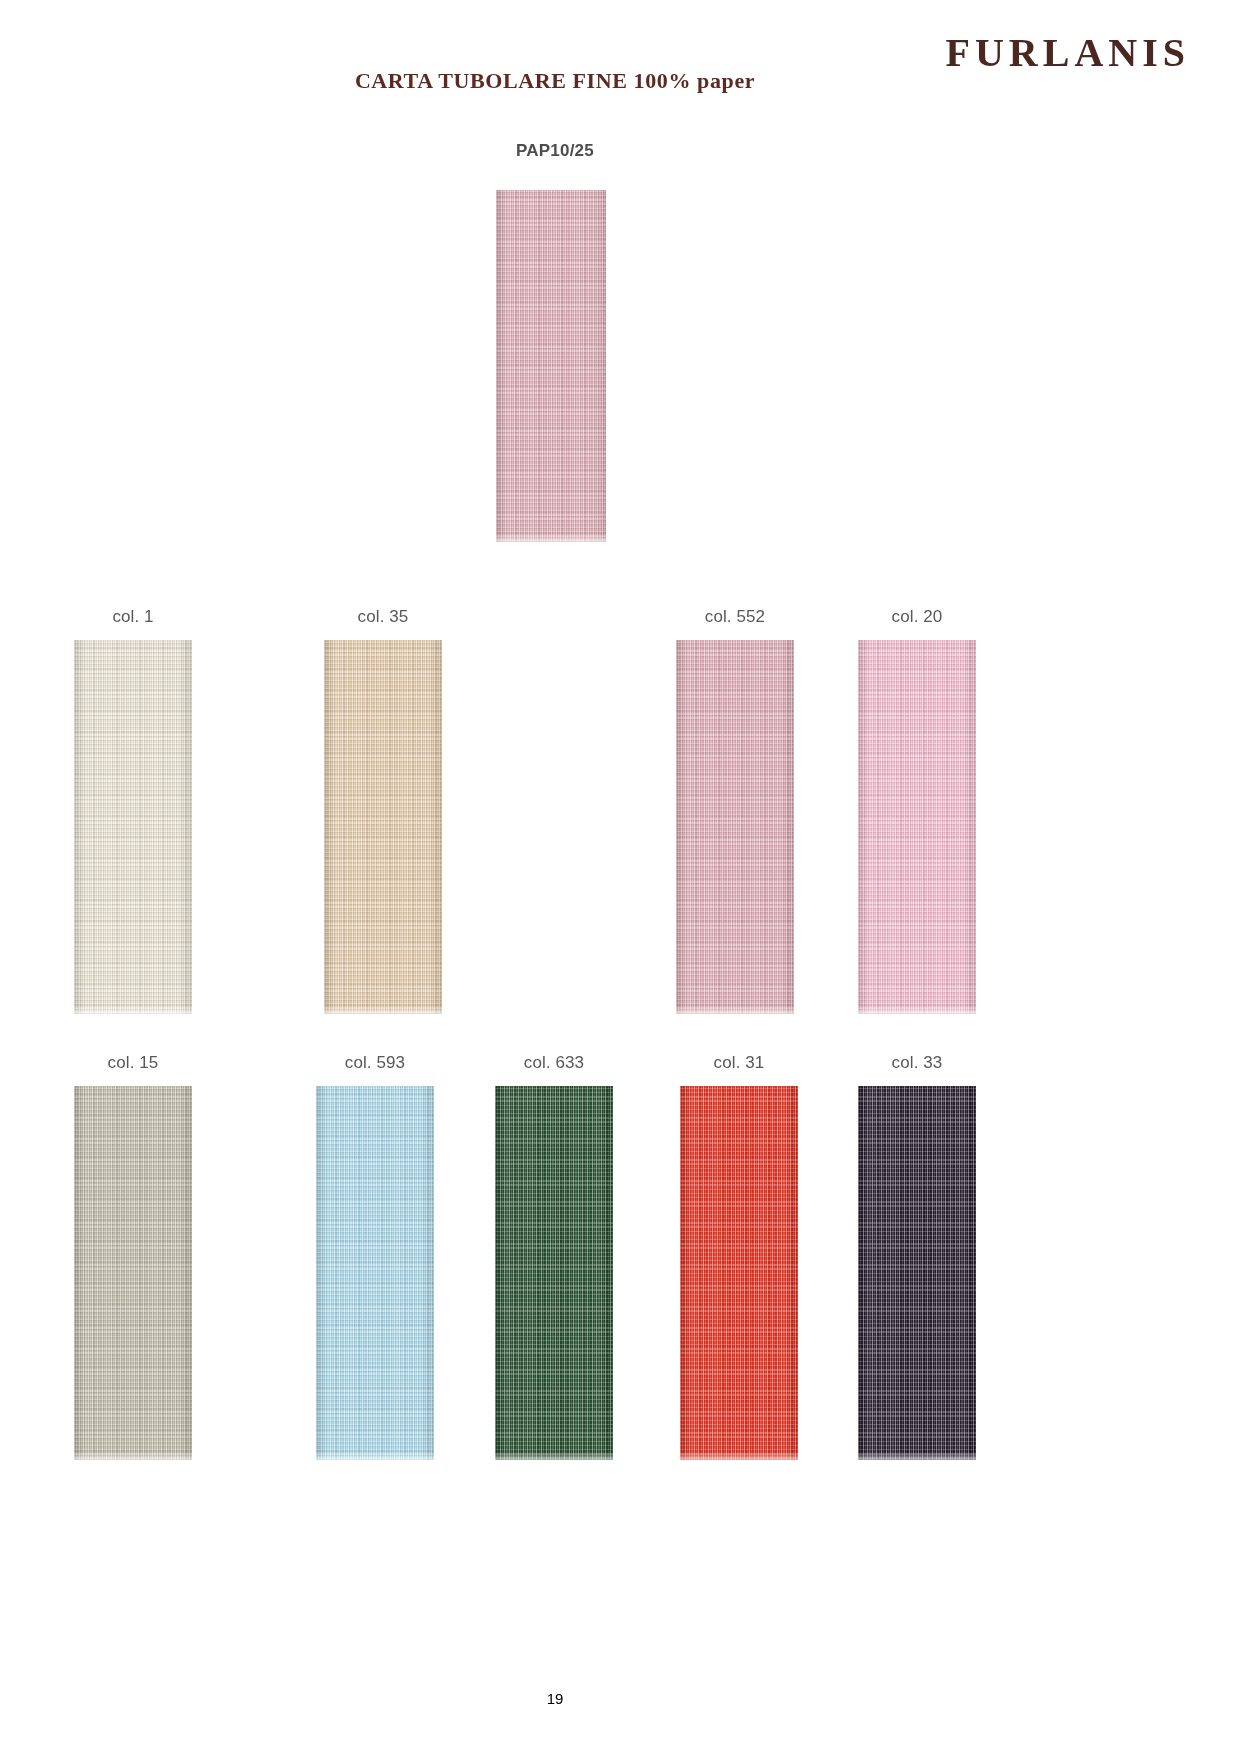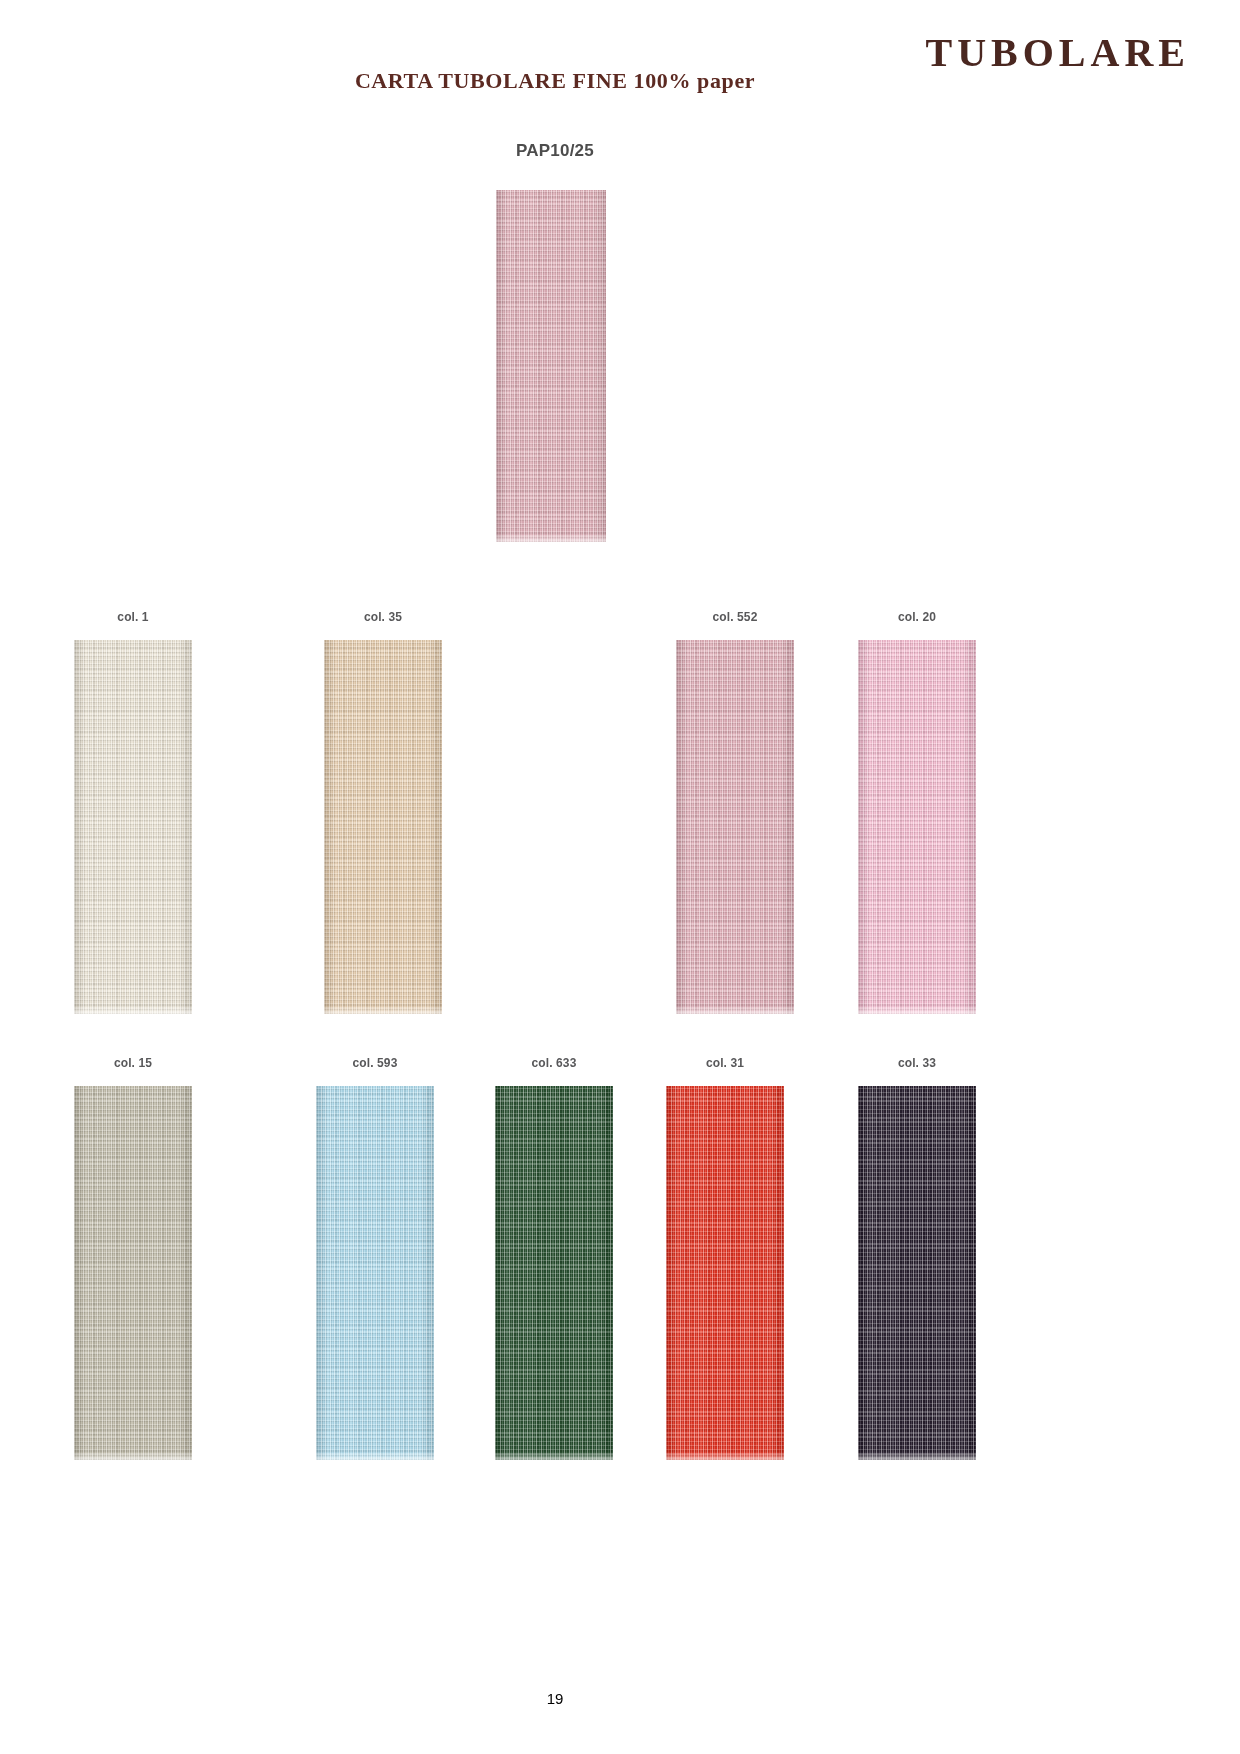--- a/index.html
+++ b/index.html
@@ -150,26 +150,25 @@
   .color-row.row-1 { top: 607px; }
   .color-row.row-2 { top: 1053px; }
 
   .color-cell {
     position: absolute;
     top: 0;
     width: 180px;
     text-align: center;
   }
   .color-cell .col-label {
-    font-size: 12px;
+    font-size: 17px;
     color: #58585a;
     letter-spacing: 0.1px;
     height: 20px;
     line-height: 20px;
-    font-weight: bold;
   }
   .color-cell .cell-swatch {
     margin: 13px auto 0;
     width: 118px;
     height: 374px;
   }
 
   
   .page-number {
     position: absolute;
@@ -179,21 +178,21 @@
     text-align: center;
     font-size: 15px;
     color: #000000;
   }
 </style>
 </head>
 <body>
 
 <div class="page-header">
   <div class="catalog-title" style="color: rgb(92, 42, 34);">CARTA TUBOLARE FINE 100% paper</div>
-  <div class="brand-logo" style="color: rgb(74, 39, 32);">TUBOLARE</div>
+  <div class="brand-logo" style="color: rgb(74, 39, 32);">FURLANIS</div>
 </div>
 
 <div class="hero-block">
   <div class="hero-code">PAP10/25</div>
 </div>
 
 <div class="hero-swatch-wrap">
   <div class="swatch" id="hero-swatch" style="background-color: rgb(226, 175, 184);">
     <div class="weave"></div>
     <div class="shade"></div>
@@ -256,21 +255,21 @@
       </div>
     </div>
     <div class="color-cell" style="left:464px;">
       <div class="col-label">col. 633</div>
       <div class="cell-swatch swatch" style="background-color: rgb(31, 74, 39);">
         <div class="weave"></div>
         <div class="shade"></div>
         <div class="bottom-fade"></div>
       </div>
     </div>
-    <div class="color-cell" style="left:635px;text-align:center;">
+    <div class="color-cell" style="left:649px;text-align:center;">
       <div class="col-label">col. 31</div>
       <div class="cell-swatch swatch" style="background-color: rgb(230, 42, 24);">
         <div class="weave"></div>
         <div class="shade"></div>
         <div class="bottom-fade"></div>
       </div>
     </div>
     <div class="color-cell" style="left:827px;">
       <div class="col-label">col. 33</div>
       <div class="cell-swatch swatch" style="background-color: rgb(31, 21, 38);">

